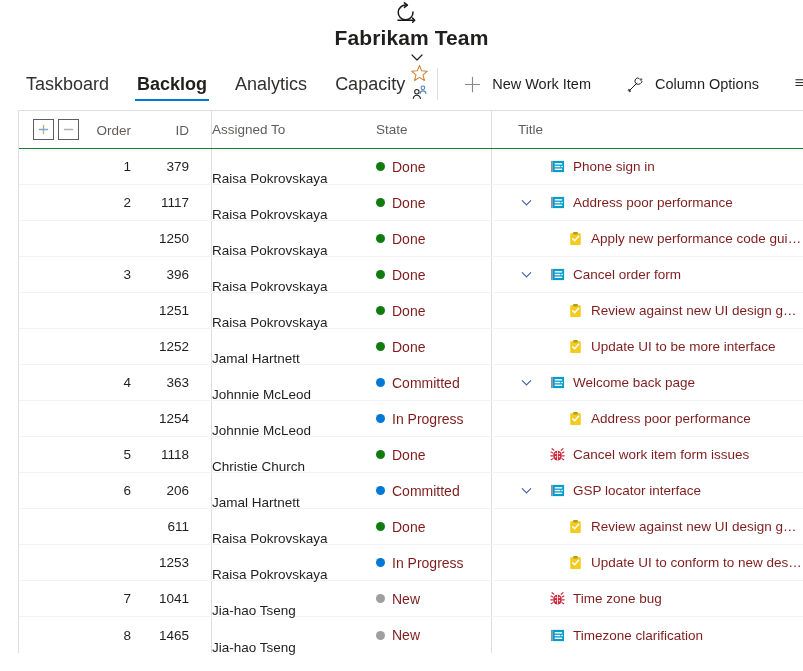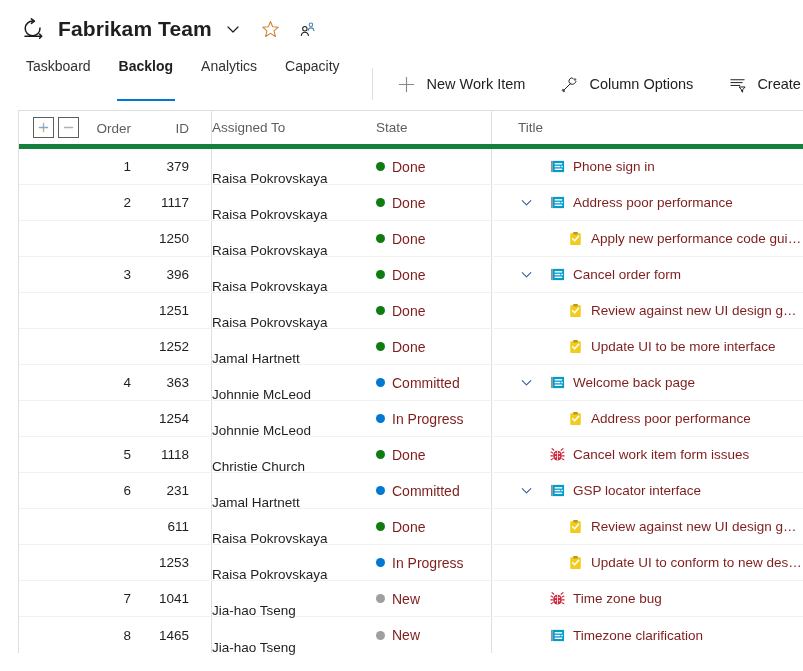--- a/index.html
+++ b/index.html
@@ -15,20 +15,21 @@
     overflow: hidden;
   }
 
   
   .page-header {
     height: 58px;
     display: flex;
     align-items: center;
     padding: 0 0 0 20px;
     box-sizing: border-box;
+    flex-direction: column;
   }
   .team-icon {
     width: 26px;
     height: 26px;
     flex: 0 0 26px;
     margin-right: 12px;
     display: flex;
     align-items: center;
     justify-content: center;
   }
@@ -74,24 +75,25 @@
     align-items: stretch;
     padding-left: 12px;
     box-sizing: border-box;
   }
   .pivot-group {
     display: flex;
     align-items: stretch;
   }
   .pivot {
     display: flex;
+    align-items: center;
     position: relative;
     padding: 0 10px;
     margin: 0 4px;
-    font-size: 14px;
+    font-size: 18px;
     color: #323130;
     cursor: pointer;
     white-space: nowrap;
   }
   .pivot.selected {
     font-weight: 600;
     color: #201f1e;
   }
   .pivot.selected::after {
     content: "";
@@ -135,21 +137,21 @@
   }
   .grid {
     border-top: 1px solid #e1dfdd;
     border-left: 1px solid #e1dfdd;
     box-sizing: border-box;
   }
   .grid-head {
     display: flex;
     align-items: center;
     height: 38px;
-    border-bottom: 5px solid #15803d;
+    border-bottom: 1px solid #15803d;
     background: #ffffff;
     box-sizing: border-box;
   }
   .col-toggle   { width: 70px;  flex: 0 0 70px;  display:flex; align-items:center; padding-left:14px; box-sizing:border-box;}
   .col-order    { width: 60px;  flex: 0 0 60px;  text-align: right; padding-right: 18px; box-sizing: border-box;}
   .col-id       { width: 62px;  flex: 0 0 62px;  text-align: right; padding-right: 22px; box-sizing: border-box;}
   .col-assigned { width: 160px; flex: 0 0 160px; box-sizing: border-box; border-left: 1px solid #e1dfdd; height:100%; display:flex; align-items:center;}
   .col-state    { width: 120px; flex: 0 0 120px; padding-left: 5px; box-sizing: border-box; display:flex; align-items:center;}
   .col-title    { flex: 1 1 auto; padding-left: 26px; box-sizing: border-box; border-left: 1px solid #e1dfdd; height:100%; display:flex; align-items:center; min-width:0;}
 
@@ -602,21 +604,21 @@
       <circle cx="10.0" cy="10.4" r="0.8" fill="#ffffff"></circle>
     </svg>
               </span>
          <span class="wi-title">Cancel work item form issues</span>
        </span>
      </div>
         </div>
         <div class="grid-row">
           <div class="col-toggle"></div>
      <div class="col-order"><span class="cell-order">6</span></div>
-     <div class="col-id"><span class="cell-id">231</span></div>
+     <div class="col-id"><span class="cell-id">206</span></div>
      <div class="col-assigned">
             <span class="cell-assigned">Jamal Hartnett</span>
           </div>
      <div class="col-state">
         <span class="state-dot" style="background:#0078d4"></span>
         <span class="state-label">Committed</span>
      </div>
      <div class="col-title">
        <span class="title-inner">
          <span class="expander">

